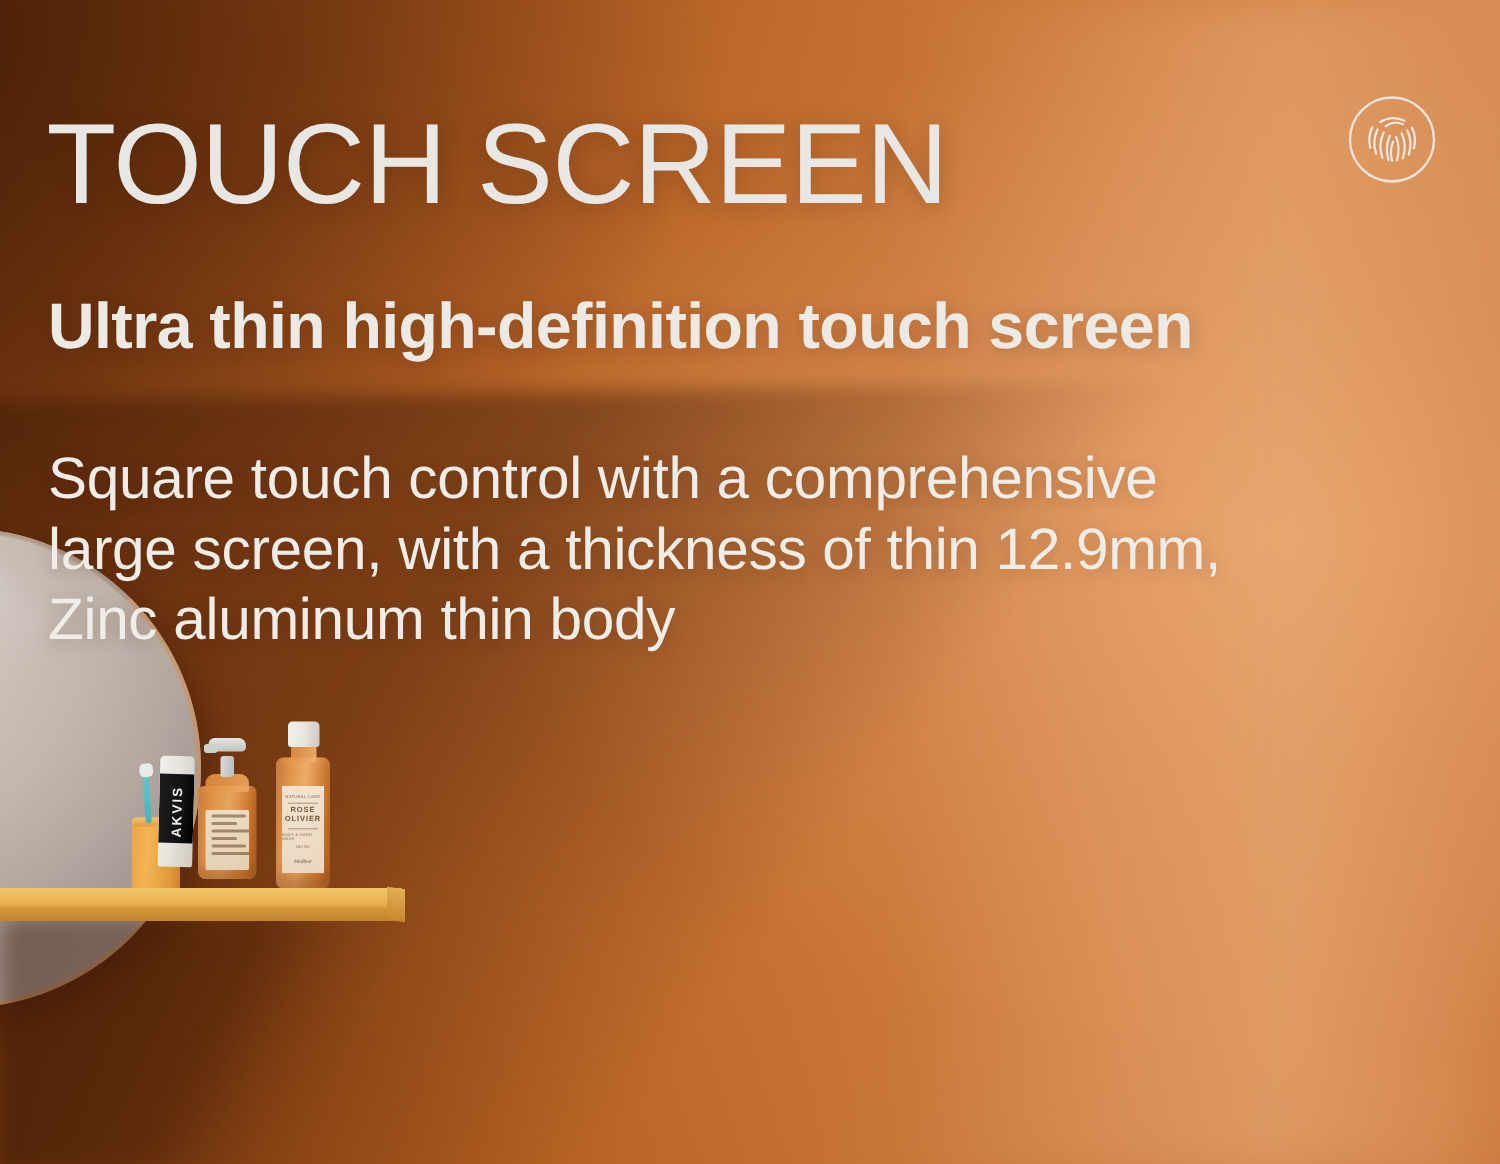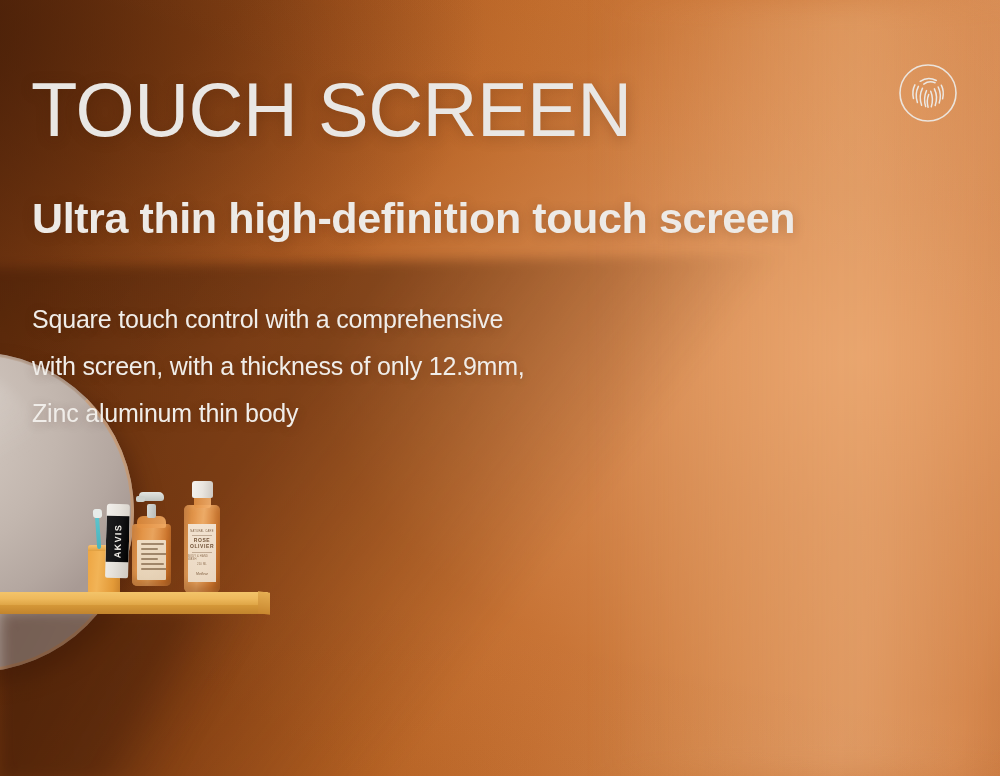--- a/index.html
+++ b/index.html
@@ -289,21 +289,21 @@
     position:absolute; left:32px; top:197px;
     font-size:43px; font-weight:700;
     letter-spacing:-0.4px; line-height:1;
     color:#edeae6;
     text-shadow:0 2px 12px rgba(70,30,8,0.26);
     white-space:nowrap;
   }
   .body-copy {
     position:absolute; left:32px; top:296px;
     width:900px;
-    font-size:25px; font-weight:400;
+    font-size:39px; font-weight:400;
     line-height:47px; letter-spacing:-0.2px;
     color:#f0ede9;
     text-shadow:0 2px 11px rgba(70,30,8,0.24);
   }
   .body-copy span { display:block; white-space:nowrap; }
 
   
   .fp-badge {
     position:absolute; left:897px; top:62px;
     width:62px; height:62px;
@@ -372,21 +372,21 @@
   <div class="shelf"></div>
   <div class="shelf-front"></div>
   <div class="shelf-cap"></div>
 
   <div class="headline">TOUCH SCREEN</div>
 
   <div class="subhead">Ultra thin high-definition touch screen</div>
 
   <div class="body-copy">
     <span>Square touch control with a comprehensive</span>
-    <span>with screen, with a thickness of only 12.9mm,</span>
+    <span>large screen, with a thickness of thin 12.9mm,</span>
     <span>Zinc aluminum thin body</span>
   </div>
 
   <div class="fp-badge">
     <svg viewBox="0 0 62 62">
       <g fill="none" stroke="#ece8e3" stroke-linecap="round" stroke-width="1.5">
         <circle cx="31" cy="31" r="28" stroke-width="1.6" opacity="0.95"></circle>
 
         <path d="M16.5 36.5c-1.1-4.6-.8-9.4 1.4-13.6"></path>
         <path d="M45.6 36.8c1.1-4.6.9-9.4-1.3-13.6"></path>

